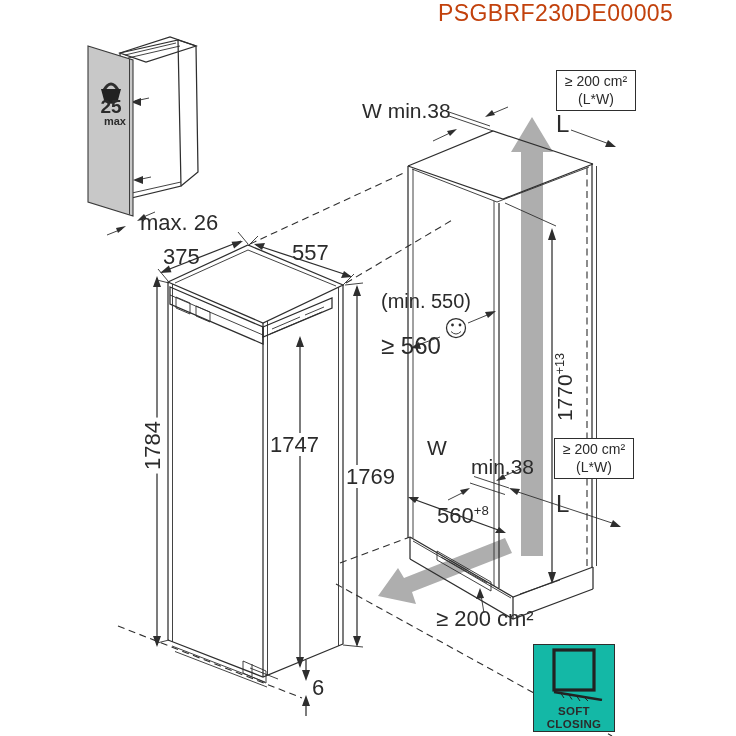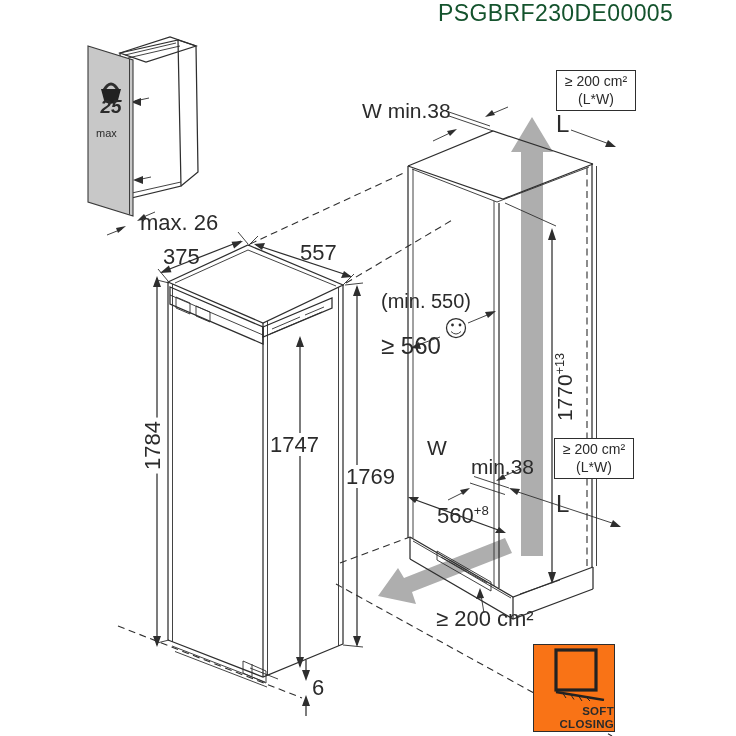--- a/index.html
+++ b/index.html
@@ -10,26 +10,26 @@
   .art .tn{stroke-width:0.9;}
   .art .dsh{stroke-dasharray:7 4.5;stroke-width:1.1;}
   .art .ah{fill:#2e2e2e;stroke:none;}
   .art .gray{fill:#aeaeae;stroke:none;}
   .art .panel{fill:#c8c8c8;stroke:#3a3a3a;stroke-width:1.1;}
   .art .solidfill{fill:#222;stroke:none;}
   .lbl{position:absolute;white-space:nowrap;font-size:22px;line-height:1.05;}
   .bgw{background:#fff;padding:0 2px;}
   .rot{transform:rotate(-90deg);text-align:center;}
   .small{font-size:11px;}
-  .title{font-size:23px;letter-spacing:0.4px;color:#14532d;}
+  .title{font-size:23px;letter-spacing:0.4px;color:#c2410c;}
   sup{font-size:60%;}
   .spec-box{position:absolute;border:1.6px solid #2e2e2e;background:#fff;text-align:center;
             font-size:14px;line-height:1.25;padding:2px 4px;}
   .soft-box{position:absolute;left:533px;top:644px;width:80px;height:86px;border:1.6px solid #2e2e2e;
-            background:#f97316;text-align:right;}
+            background:#14b8a6;text-align:center;}
   .soft-box .txt{font-size:11.5px;font-weight:700;line-height:1.15;letter-spacing:0.3px;}
 </style>
 </head>
 <body>
 
 <div class="canvas">
 
   <svg class="art" width="736" height="736" viewBox="0 0 736 736">
 
     <g>
@@ -203,26 +203,26 @@
       <polygon class="ah" points="509,488 520,489 517,495"></polygon>
       <polygon class="ah" points="621,527 610,527 613,520"></polygon>
 
       <path class="tn" d="M481,595 L484,613"></path>
       <polygon class="ah" points="480,588 476,599 484,598"></polygon>
     </g>
   </svg>
 
   <div class="lbl title" style="left:438px;top:1px;">PSGBRF230DE00005</div>
 
-  <div class="lbl" style="left:96px;top:97px;width:30px;text-align:center;font-size:19px;font-weight:600;font-style:italic;">25</div>
-  <div class="lbl small" style="left:96px;top:128px;width:30px;text-align:left;font-weight:400;">max</div>
+  <div class="lbl" style="left:96px;top:97px;width:30px;text-align:center;font-size:19px;font-weight:600;">25</div>
+  <div class="lbl small" style="left:96px;top:116px;width:30px;text-align:right;font-weight:700;">max</div>
   <div class="lbl" style="left:140px;top:211px;">max. 26</div>
 
   <div class="lbl" style="left:163px;top:245px;">375</div>
-  <div class="lbl" style="left:300px;top:241px;">557</div>
+  <div class="lbl" style="left:292px;top:241px;">557</div>
   <div class="lbl rot bgw" style="left:125px;top:434px;width:52px;">1784</div>
   <div class="lbl bgw" style="left:268px;top:433px;">1747</div>
   <div class="lbl bgw" style="left:344px;top:465px;">1769</div>
   <div class="lbl" style="left:312px;top:676px;">6</div>
 
   <div class="lbl" style="left:362px;top:100px;font-size:21px;">W min.38</div>
 
   <div class="spec-box" style="left:556px;top:70px;width:70px;">
     <div>≥ 200 cm²</div>
     <div>(L*W)</div>

